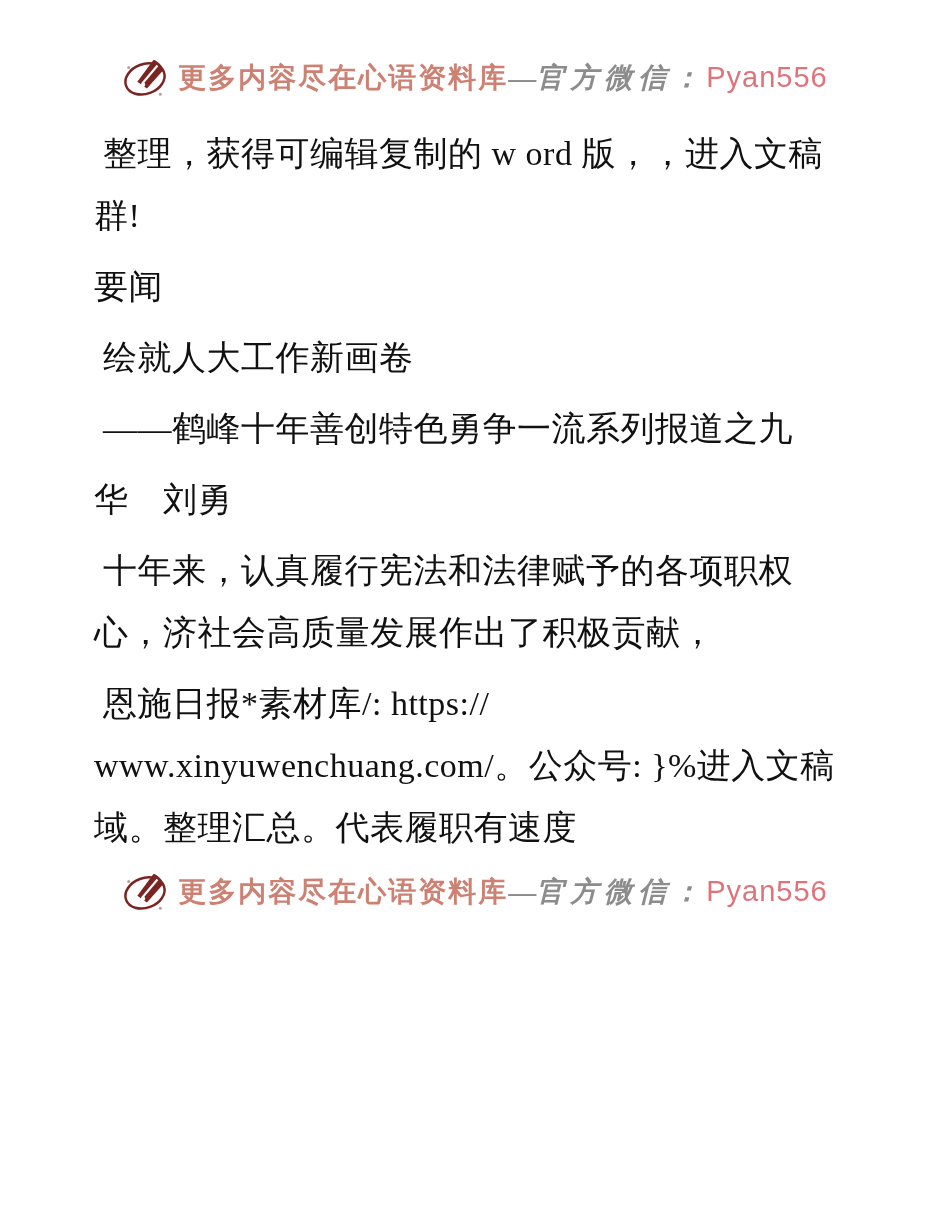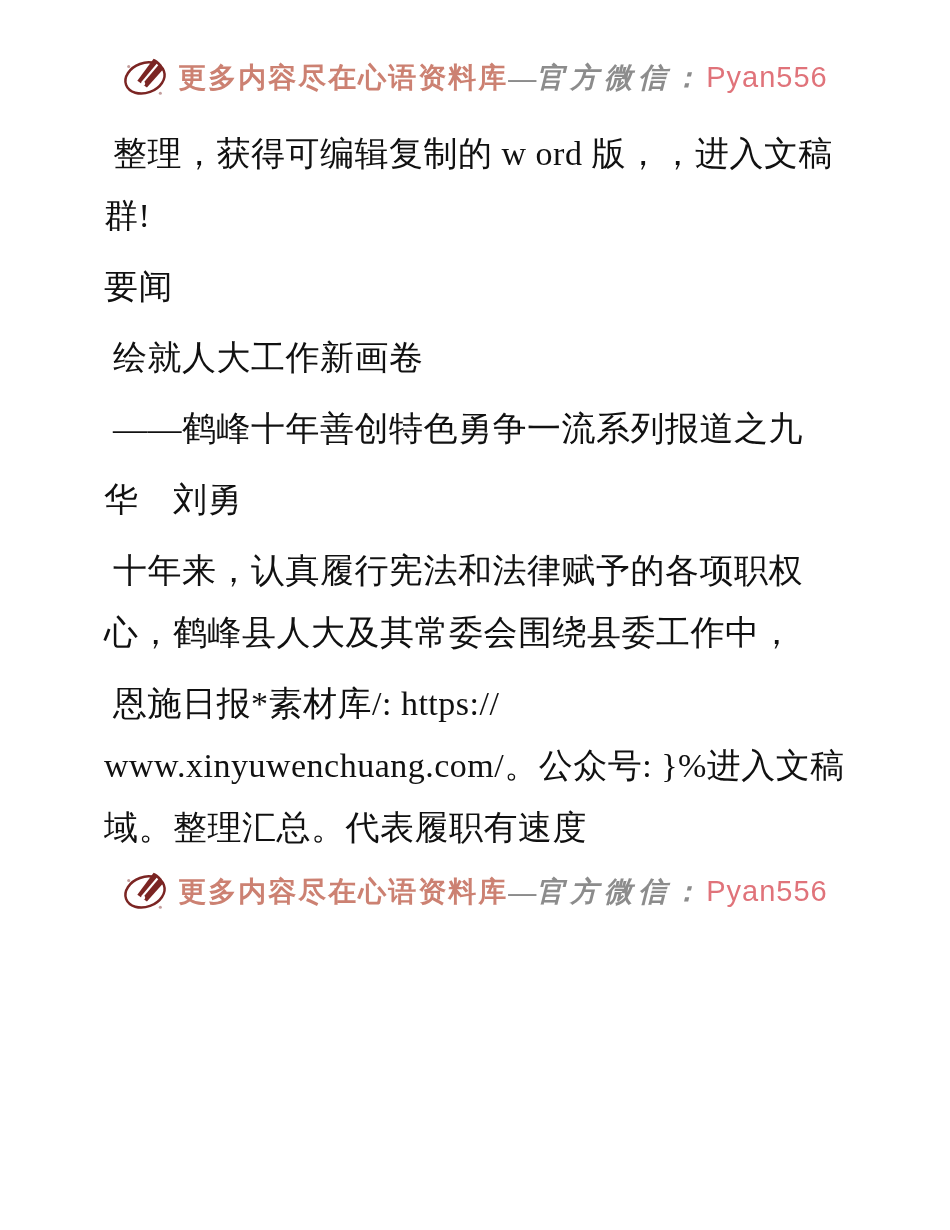--- a/index.html
+++ b/index.html
@@ -10,21 +10,21 @@
   body {
     width: 950px;
     height: 1230px;
     overflow: hidden;
     font-family: "Liberation Serif", "DejaVu Serif", serif;
     color: var(--body-text, #000);
   }
   
   .banner {
     display: flex;
-    align-items: flex-start;
+    align-items: flex-end;
     justify-content: center;
     gap: 10px;
     white-space: nowrap;
   }
   .banner.top { padding-top: 54px; }
   .banner.bottom { margin-top: 2px; }
   .logo {
     width: 46px;
     height: 46px;
     color: var(--logo, #7b2523);
@@ -62,21 +62,20 @@
   }
   .para {
     margin: 0 0 9px 0;
   }
   .line {
     display: block;
     font-size: 34px;
     line-height: 62px;
     white-space: pre-wrap;
     letter-spacing: 0.5px;
-    margin-left: 10px;
   }
   .rare-char {
     font-family: "Liberation Sans", "DejaVu Sans", sans-serif;
     font-weight: bold;
   }
 </style>
 </head>
 <body>
 
 <header class="banner top">
@@ -113,21 +112,21 @@
   <p class="para">
     <span class="line"> ——鹤峰十年善创特色勇争一流系列报道之九</span>
   </p>
 
   <p class="para">
     <span class="line">华　刘勇</span>
   </p>
 
   <p class="para">
     <span class="line"> 十年来，认真履行宪法和法律赋予的各项职权</span>
-    <span class="line">心，鹤峰县人大及其常委会围绕县委工作中，</span>
+    <span class="line">心，济社会高质量发展作出了积极贡献，</span>
   </p>
 
 
   <p class="para">
     <span class="line"> 恩施日报*素材库/: https://</span>
     <span class="line">www.xinyuwenchuang.com/。公众号: }%进入文稿</span>
     <span class="line">域。整理汇总。代表履职有速度</span>
   </p>
 
 </main>

